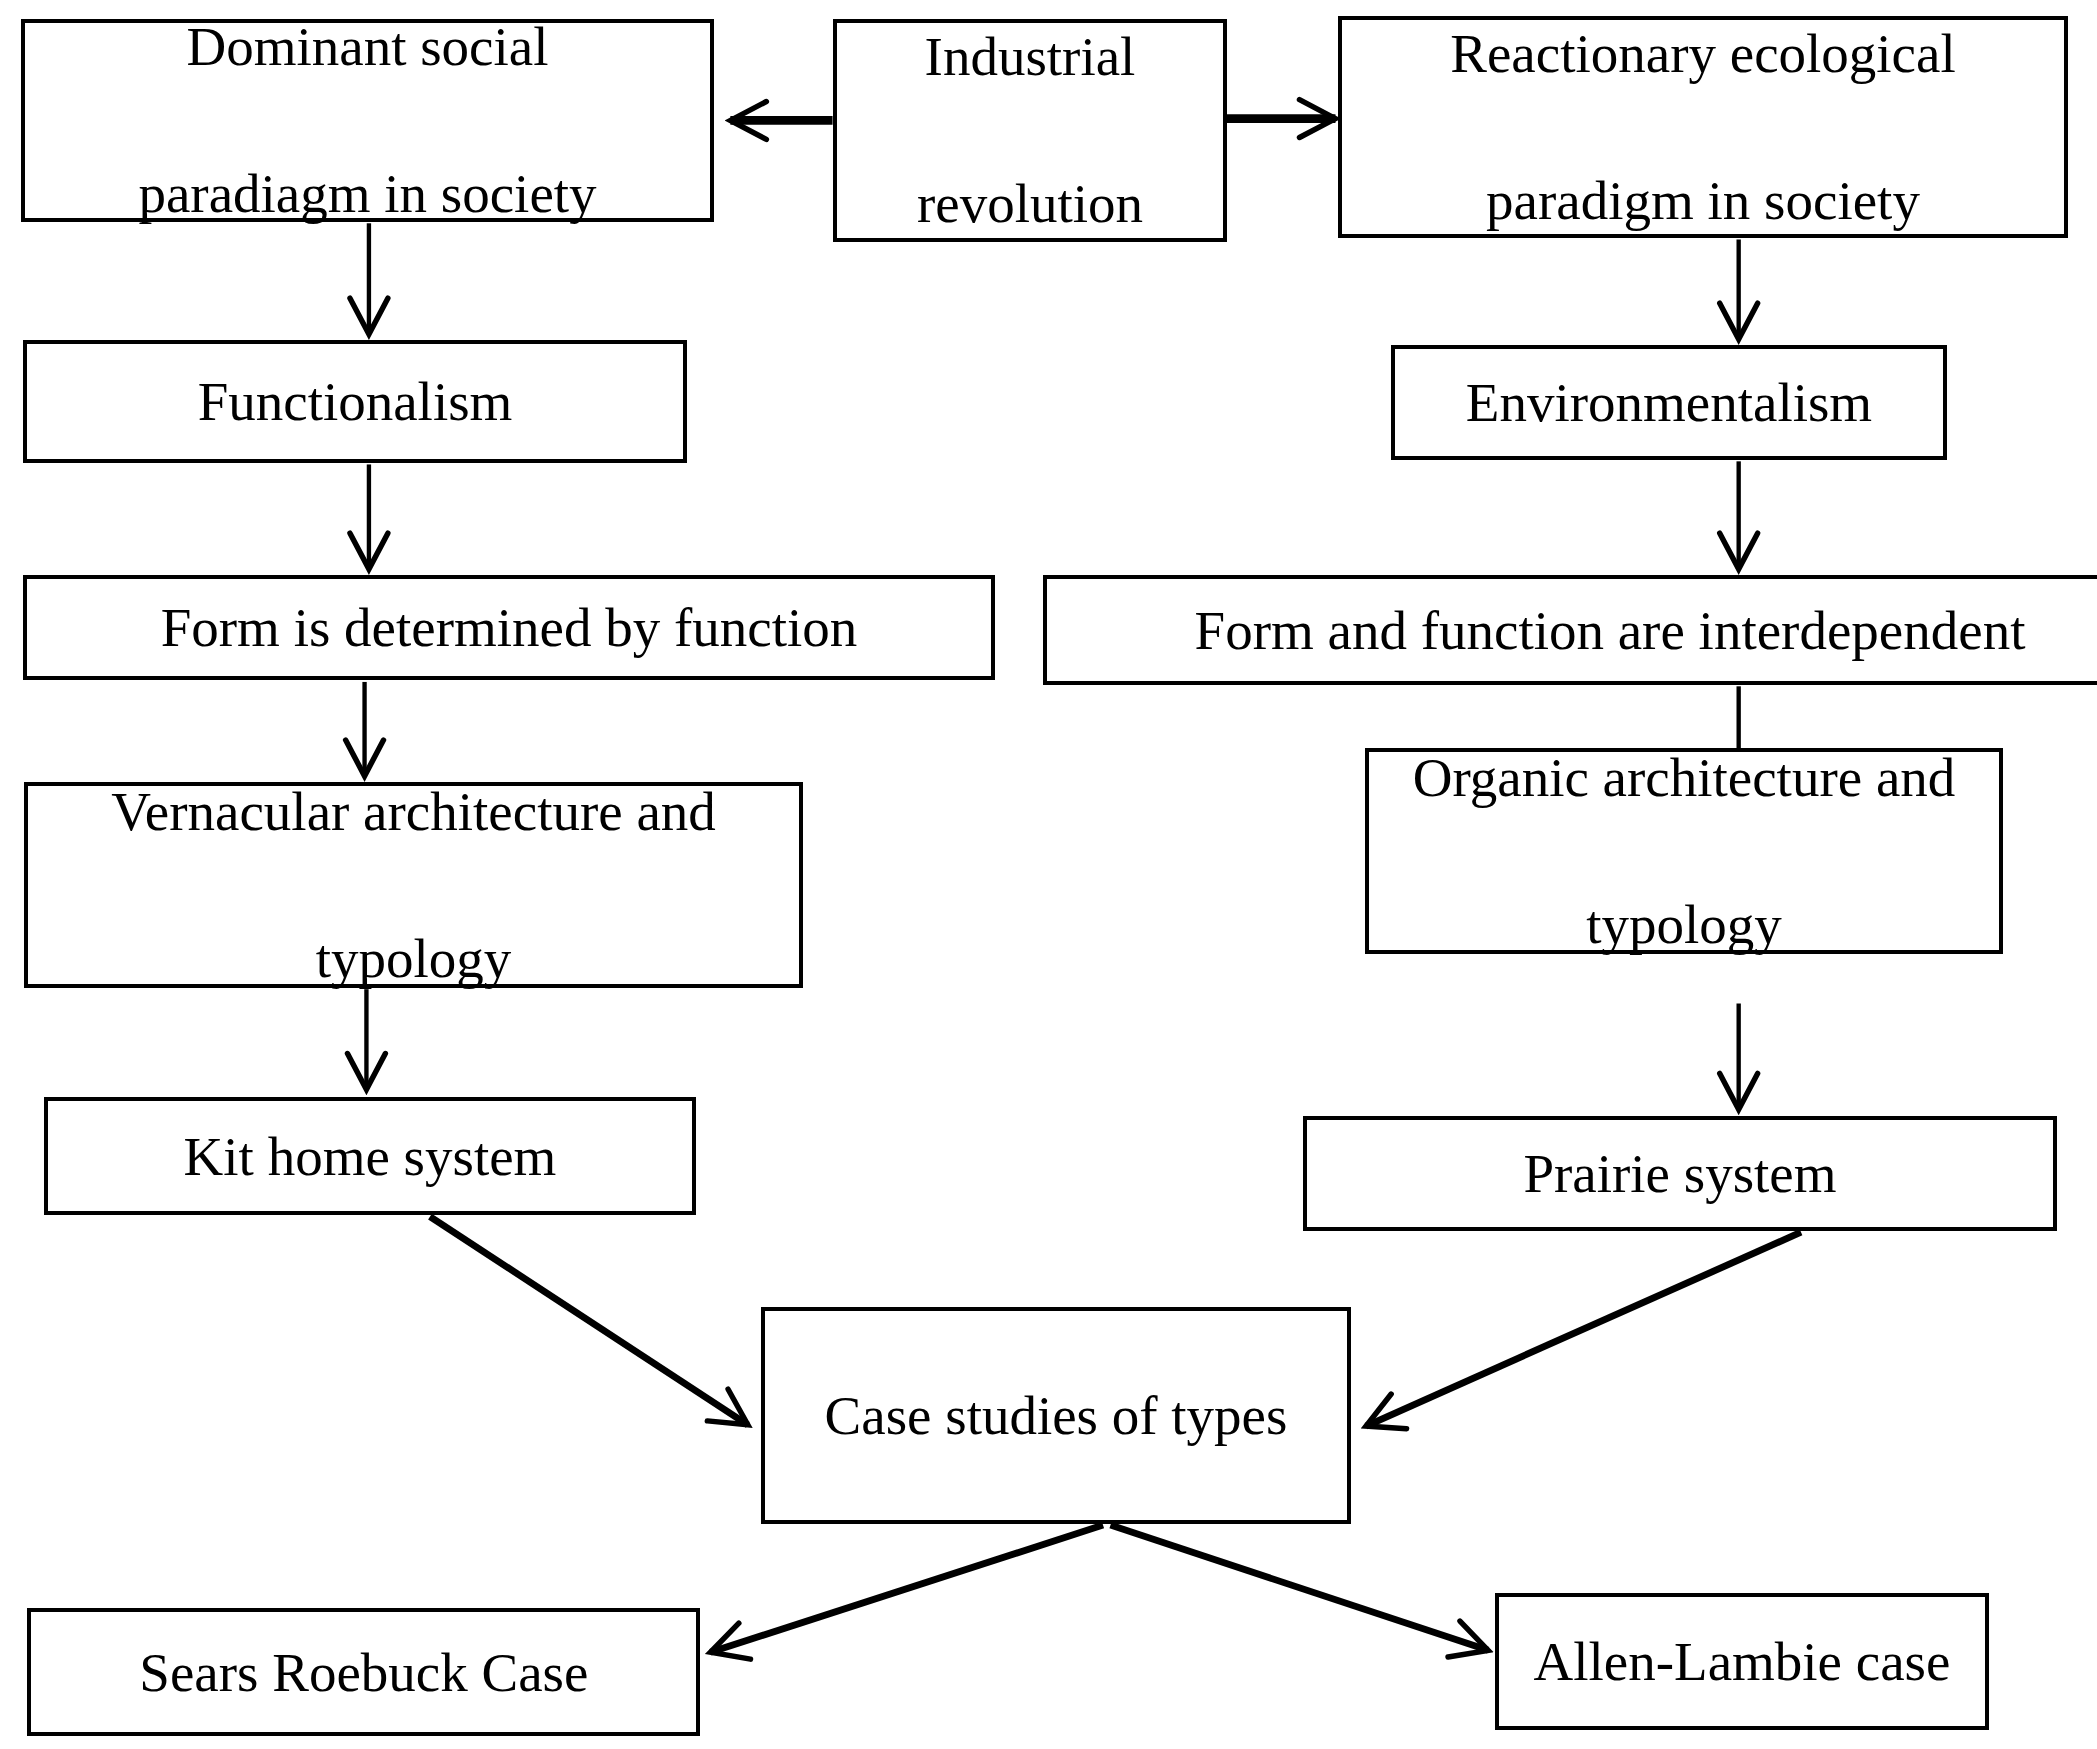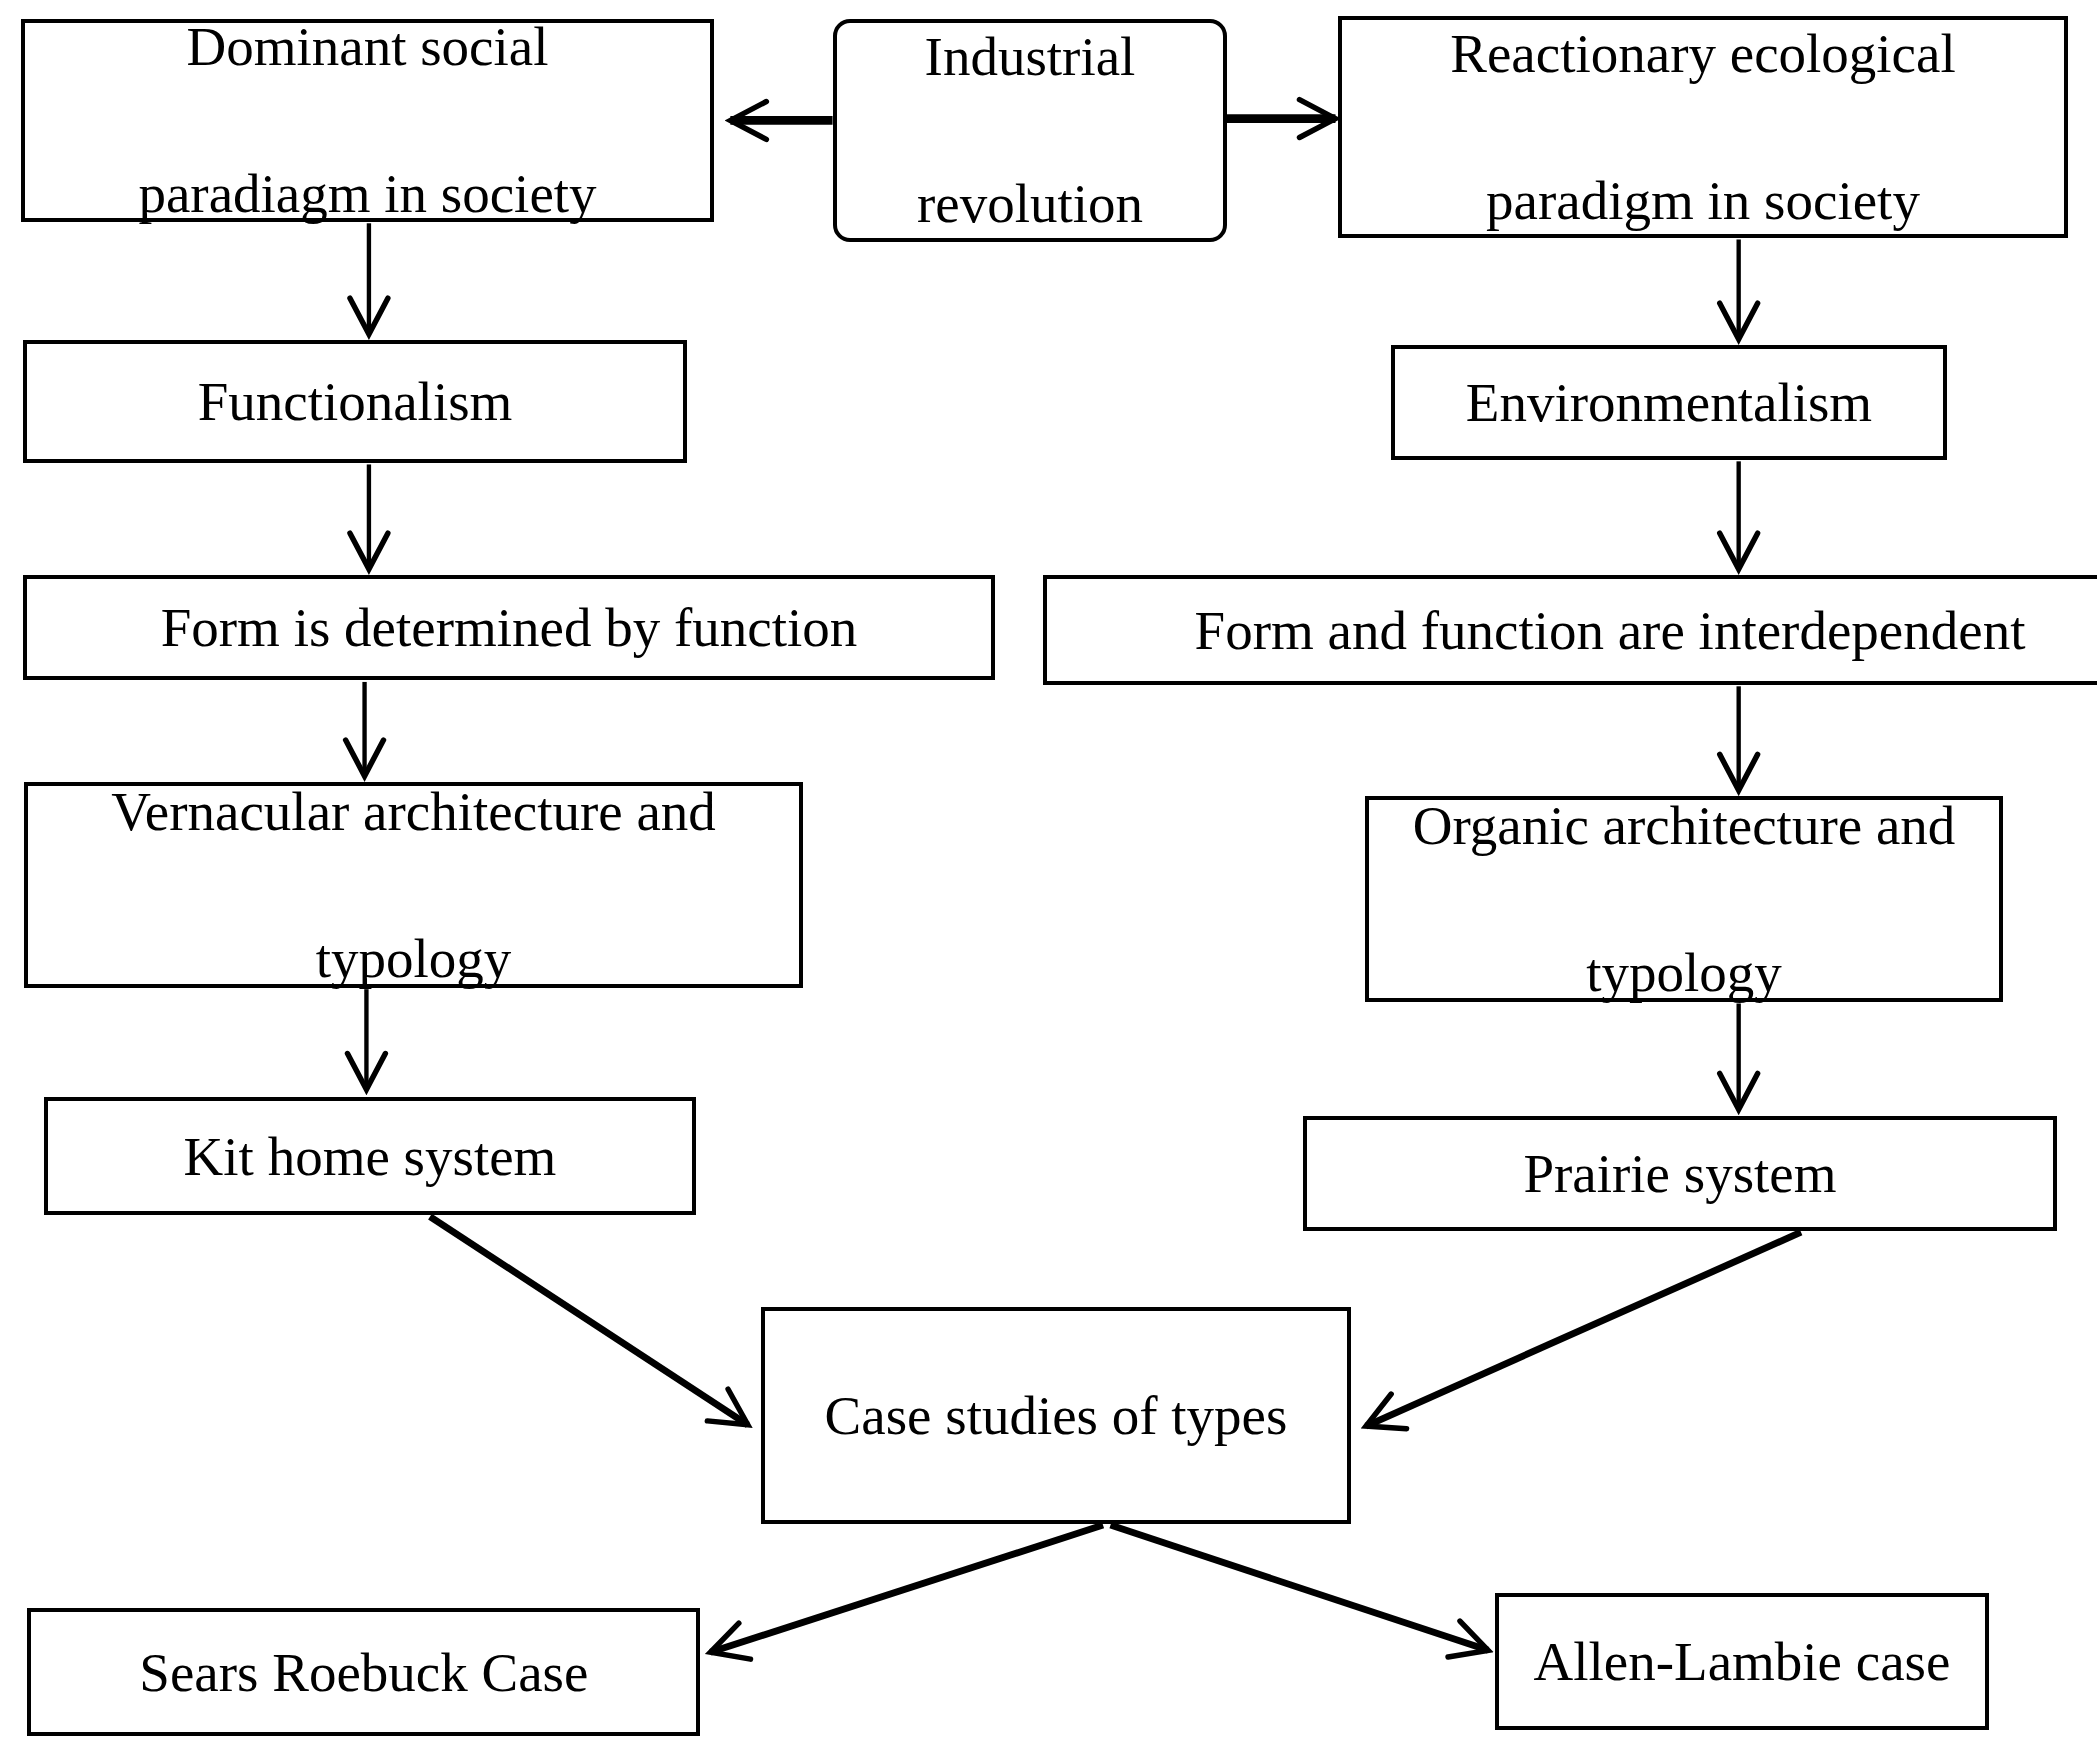--- a/index.html
+++ b/index.html
@@ -36,28 +36,28 @@
     font-size: 55px;
     line-height: 1.8;
     gap: 48px;
   }
   .node .l {
     display: block;
     white-space: nowrap;
   }
   
   #n-dominant        { left: 21px;   top: 18.7px;   width: 693px; height: 203px; }
-  #n-industrial      { left: 833px; top: 18.7px;   width: 394px;  height: 223px; border-radius: 17px; }
+  #n-industrial      { left: 833px; top: 18.7px;   width: 394px;  height: 223px; }
   #n-reactionary     { left: 1338px; top: 16px;   width: 730px; height: 222px; }
   #n-functionalism   { left: 23px;   top: 340px;  width: 664px; height: 123px; }
   #n-environmental   { left: 1391px; top: 345px;  width: 556px;  height: 115px; }
   #n-form-determined { left: 23px;   top: 575px;  width: 972px; height: 105px; }
   #n-form-interdep   { left: 1043px; top: 575px;  width: 1134px; height: 110px; }
   #n-vernacular      { left: 24px;   top: 782px; width: 779px; height: 206px; }
-  #n-organic         { left: 1365px; top: 796px; width: 638px; height: 206px; }
+  #n-organic         { left: 1365px; top: 748px; width: 638px; height: 206px; }
   #n-kit-home        { left: 44px;   top: 1097px; width: 652px; height: 118px; }
   #n-prairie         { left: 1303px; top: 1116px; width: 754px; height: 115px; }
   #n-case-studies    { left: 761px; top: 1307px; width: 590px;  height: 217px; }
   #n-sears           { left: 27.4px;   top: 1608px; width: 673px; height: 128px; }
   #n-allen           { left: 1495px; top: 1593px; width: 494px;  height: 137px; }
 </style>
 </head>
 <body>
 
 <div id="stage">

